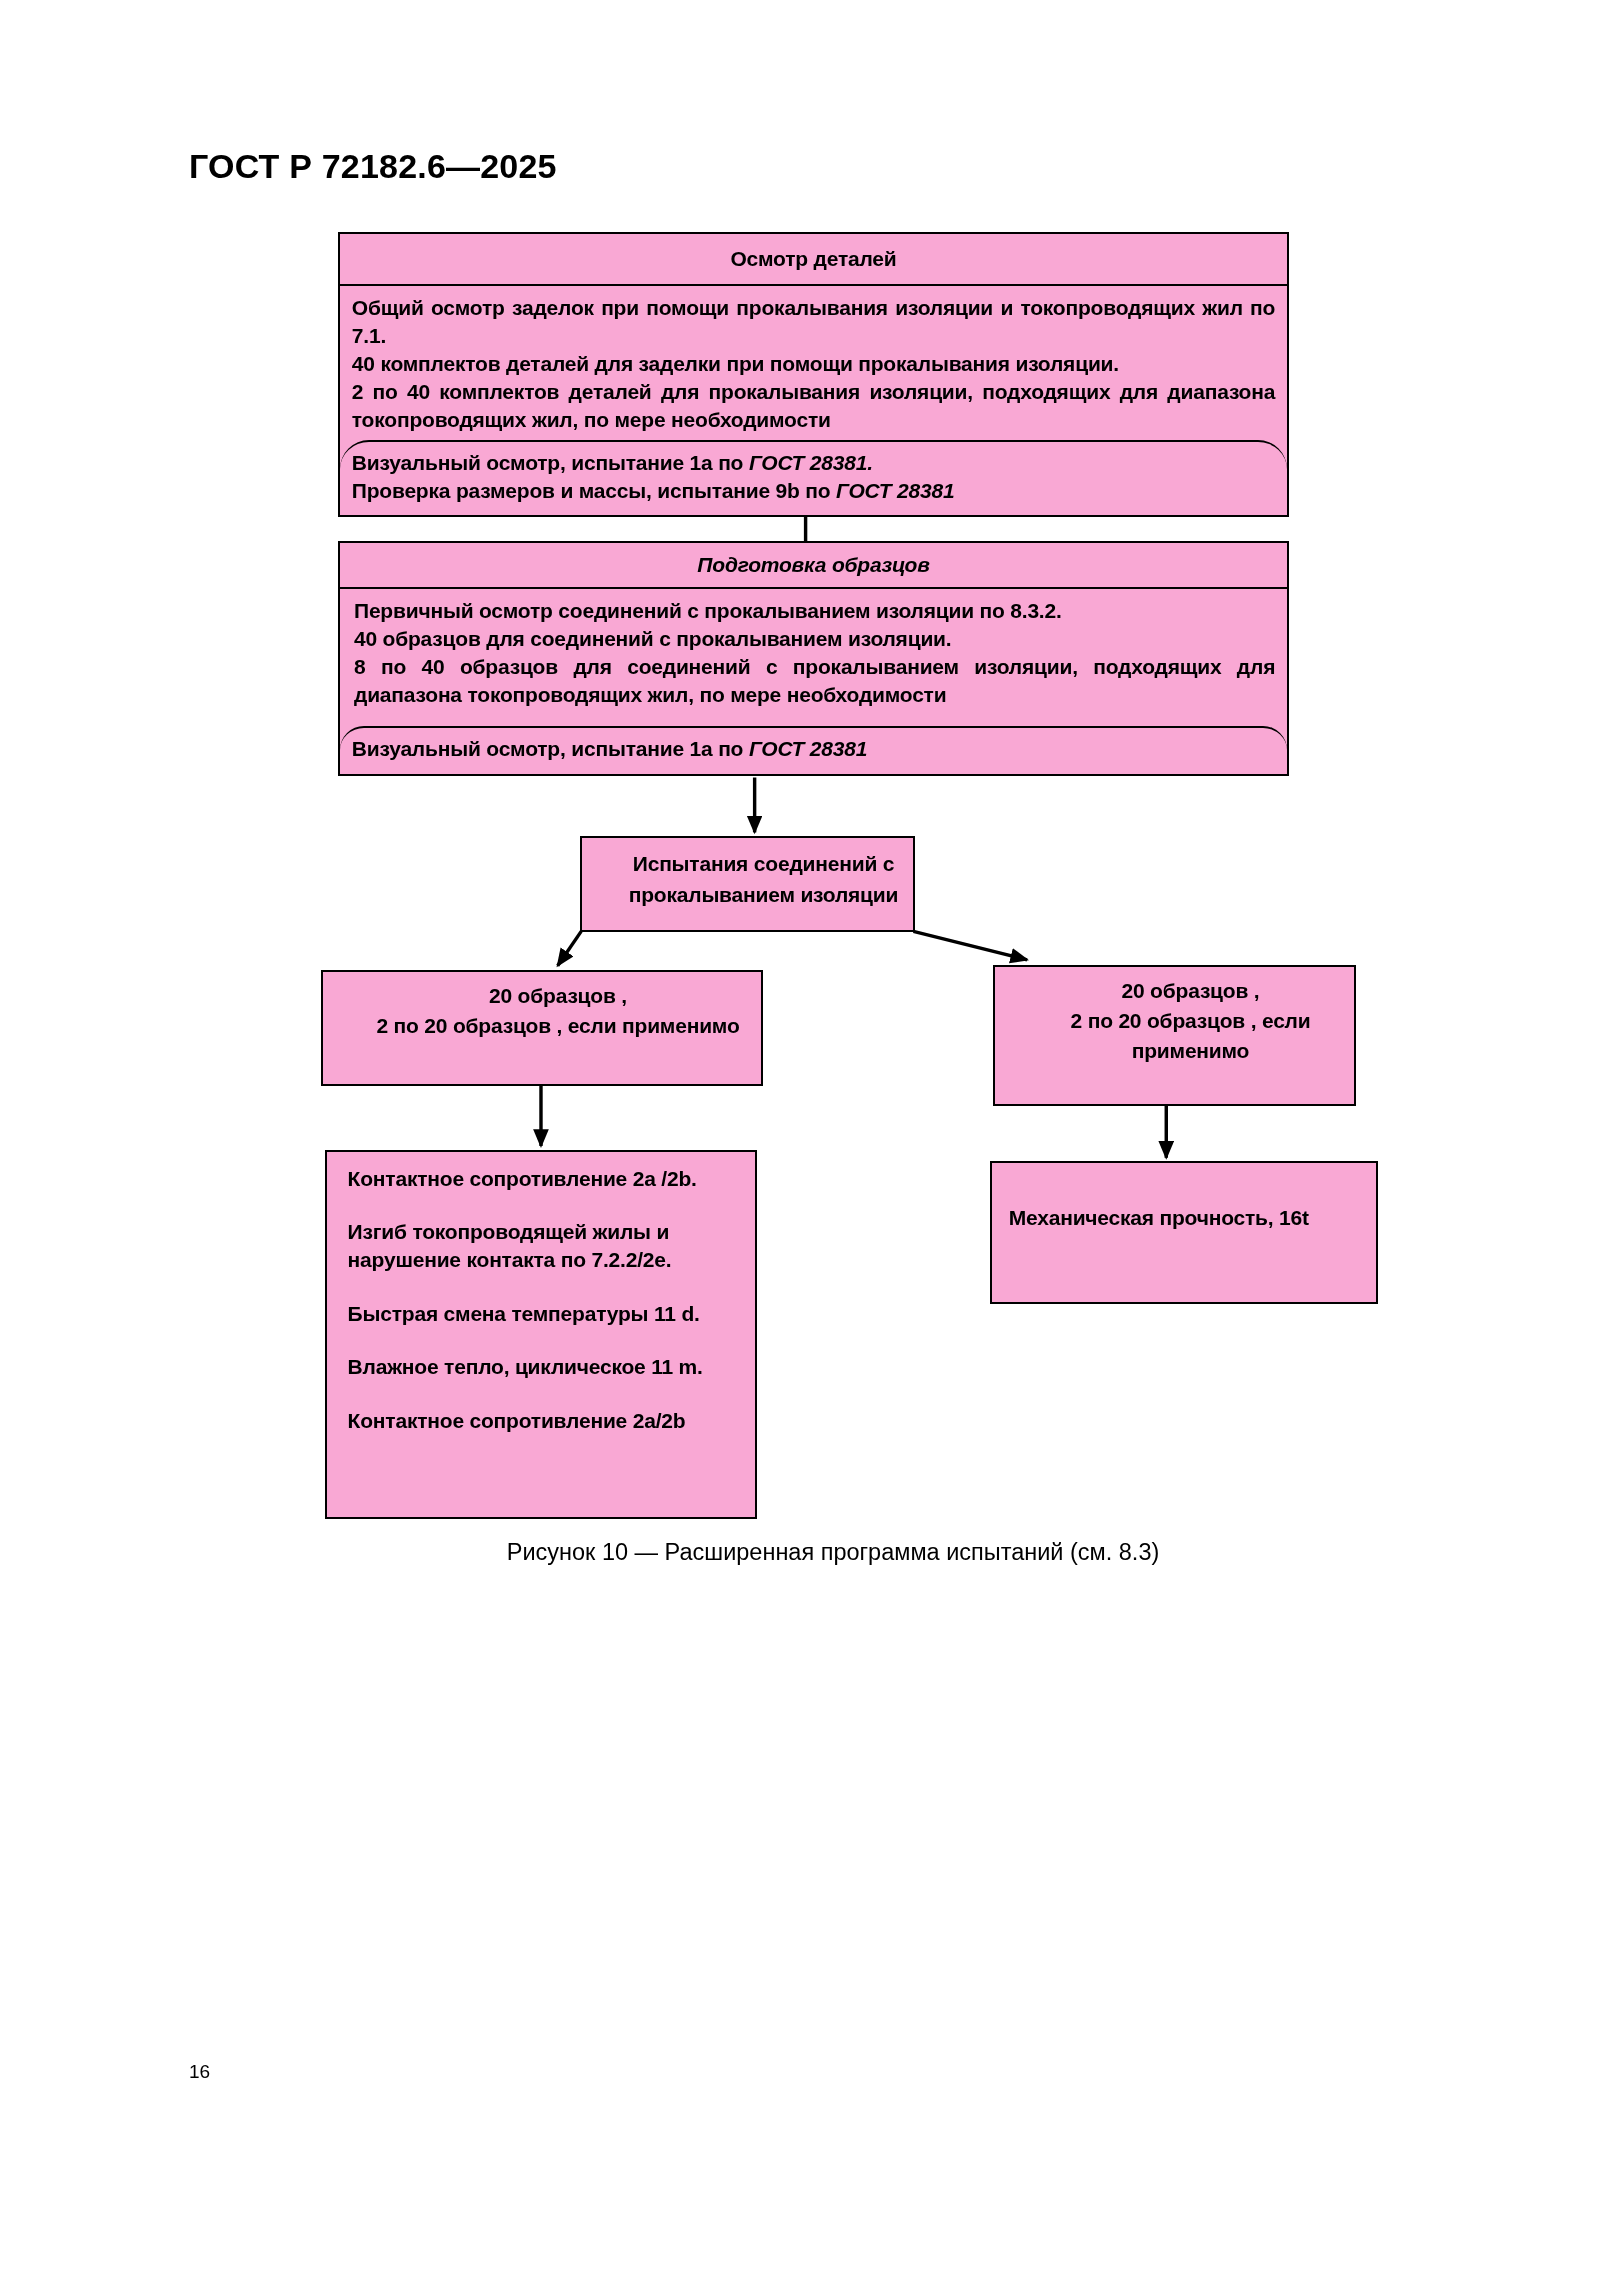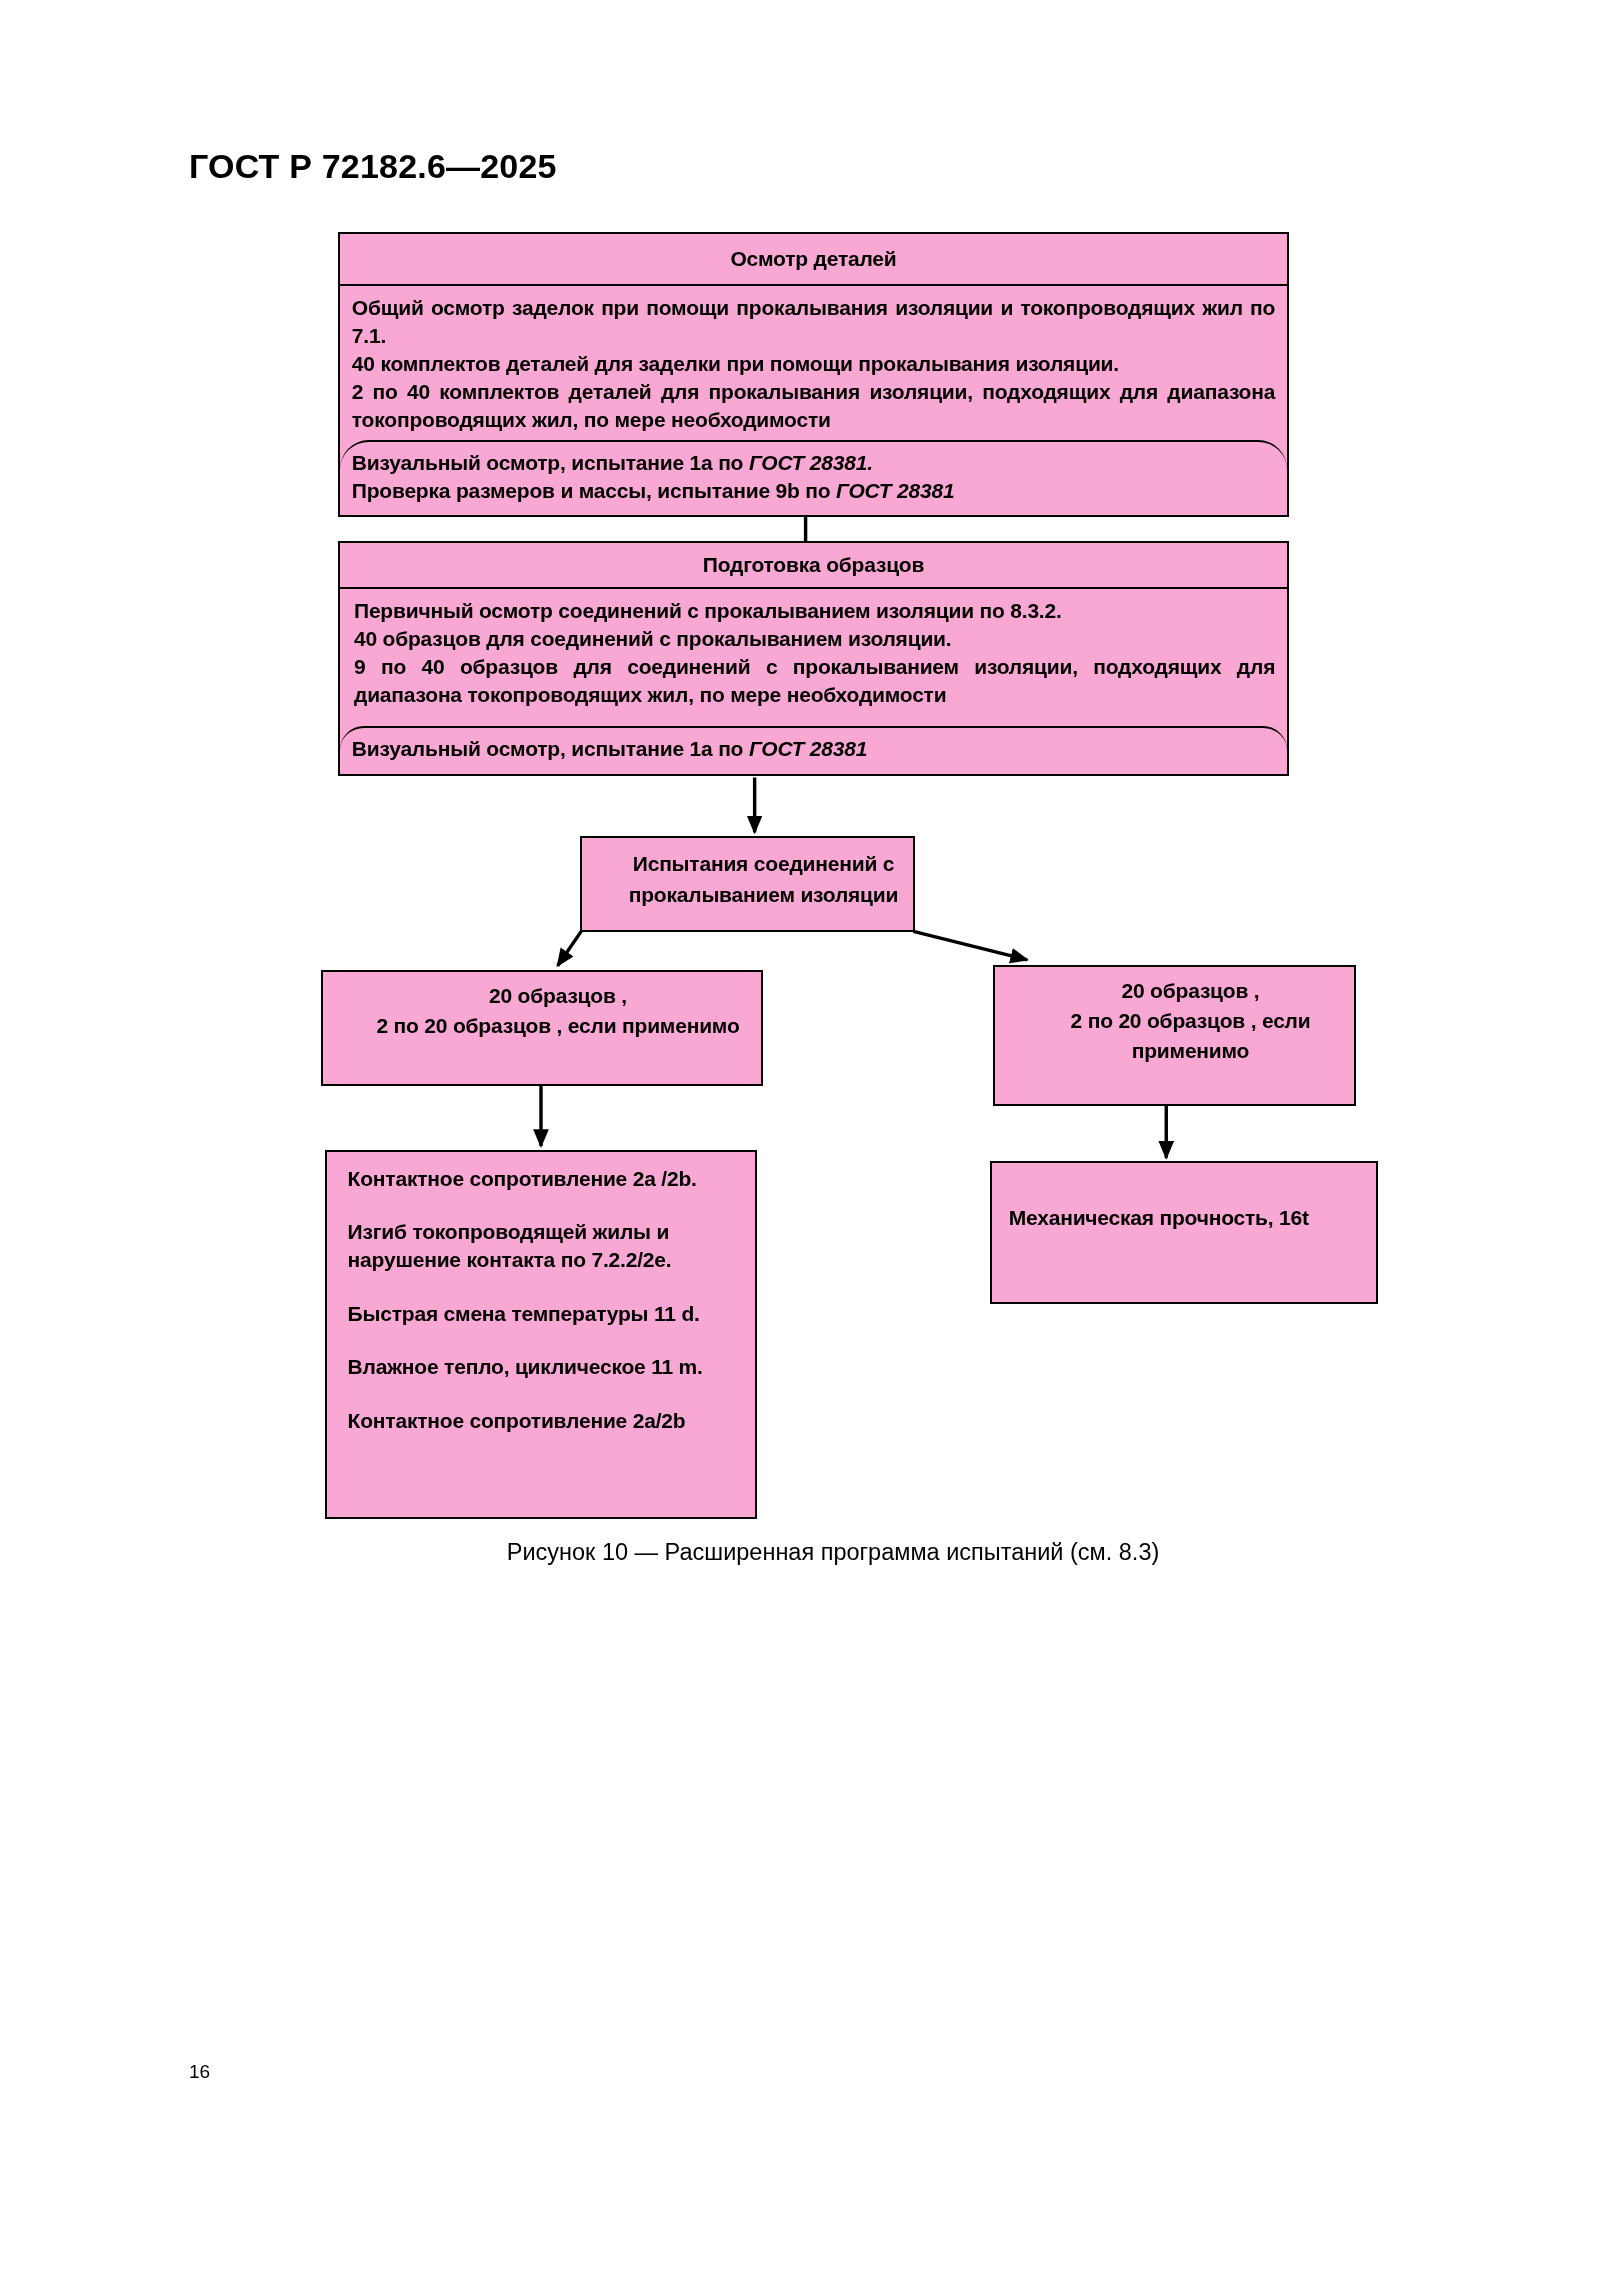--- a/index.html
+++ b/index.html
@@ -79,25 +79,25 @@
       <div class="jl">2 по 40 комплектов деталей для прокалывания изоляции, подходящих для диапазона</div>
       <div>токопроводящих жил, по мере необходимости</div>
     </div>
     <div class="sec-footer" style="flex:1;">
       <div><span>Визуальный осмотр, испытание 1а по </span><i class="gost-ref">ГОСТ 28381.</i></div>
       <div><span>Проверка размеров и массы, испытание 9b по </span><i class="gost-ref">ГОСТ 28381</i></div>
     </div>
   </div>
 
   <div class="fc-box" style="left:338px;top:541px;width:951px;height:235px;display:flex;flex-direction:column;">
-    <div class="sec-title" style="height:44px;">Подготовка образцов</div>
+    <div class="sec-title" style="height:44px;font-style:italic;">Подготовка образцов</div>
     <div class="sec-body" style="height:129px;padding-left:14px;">
       <div>Первичный осмотр соединений с прокалыванием изоляции по 8.3.2.</div>
       <div>40 образцов для соединений с прокалыванием изоляции.</div>
-      <div class="jl">9 по 40 образцов для соединений с прокалыванием изоляции, подходящих для</div>
+      <div class="jl">8 по 40 образцов для соединений с прокалыванием изоляции, подходящих для</div>
       <div>диапазона токопроводящих жил, по мере необходимости</div>
     </div>
     <div class="sec-footer" style="flex:1;">
       <div><span>Визуальный осмотр, испытание 1а по </span><i class="gost-ref">ГОСТ 28381</i></div>
     </div>
   </div>
 
   <div class="fc-box centered-box" style="left:580px;top:836px;width:335px;height:96px;padding-top:9.8px;line-height:31px;">
     <div>Испытания соединений с</div>
     <div>прокалыванием изоляции</div>

